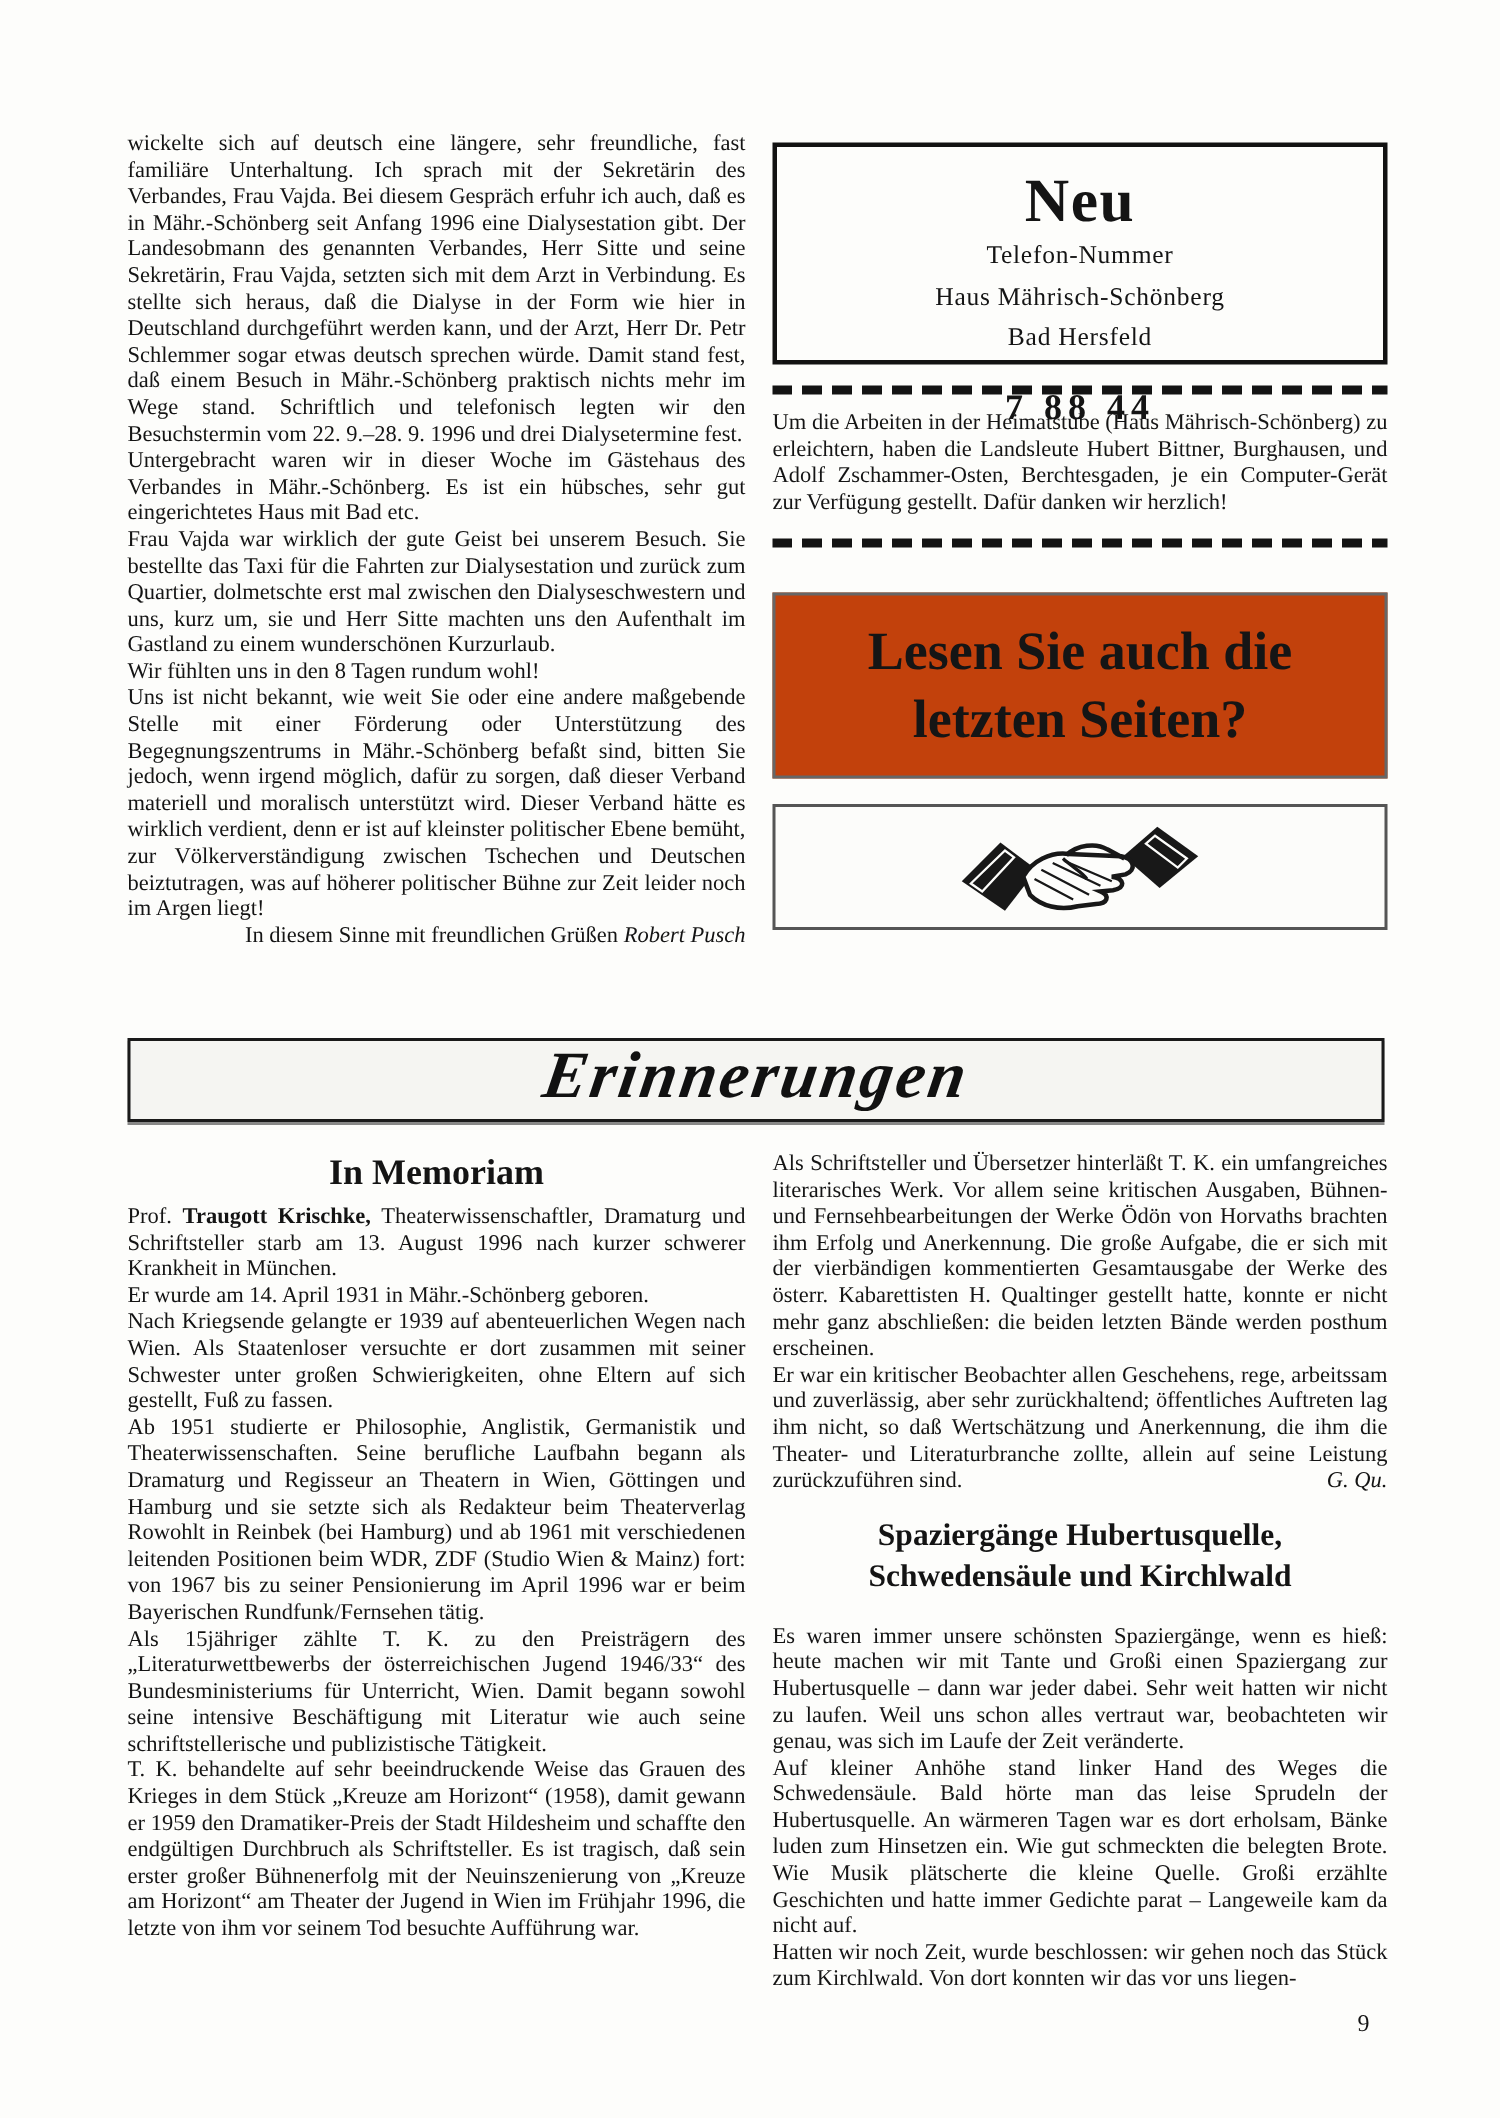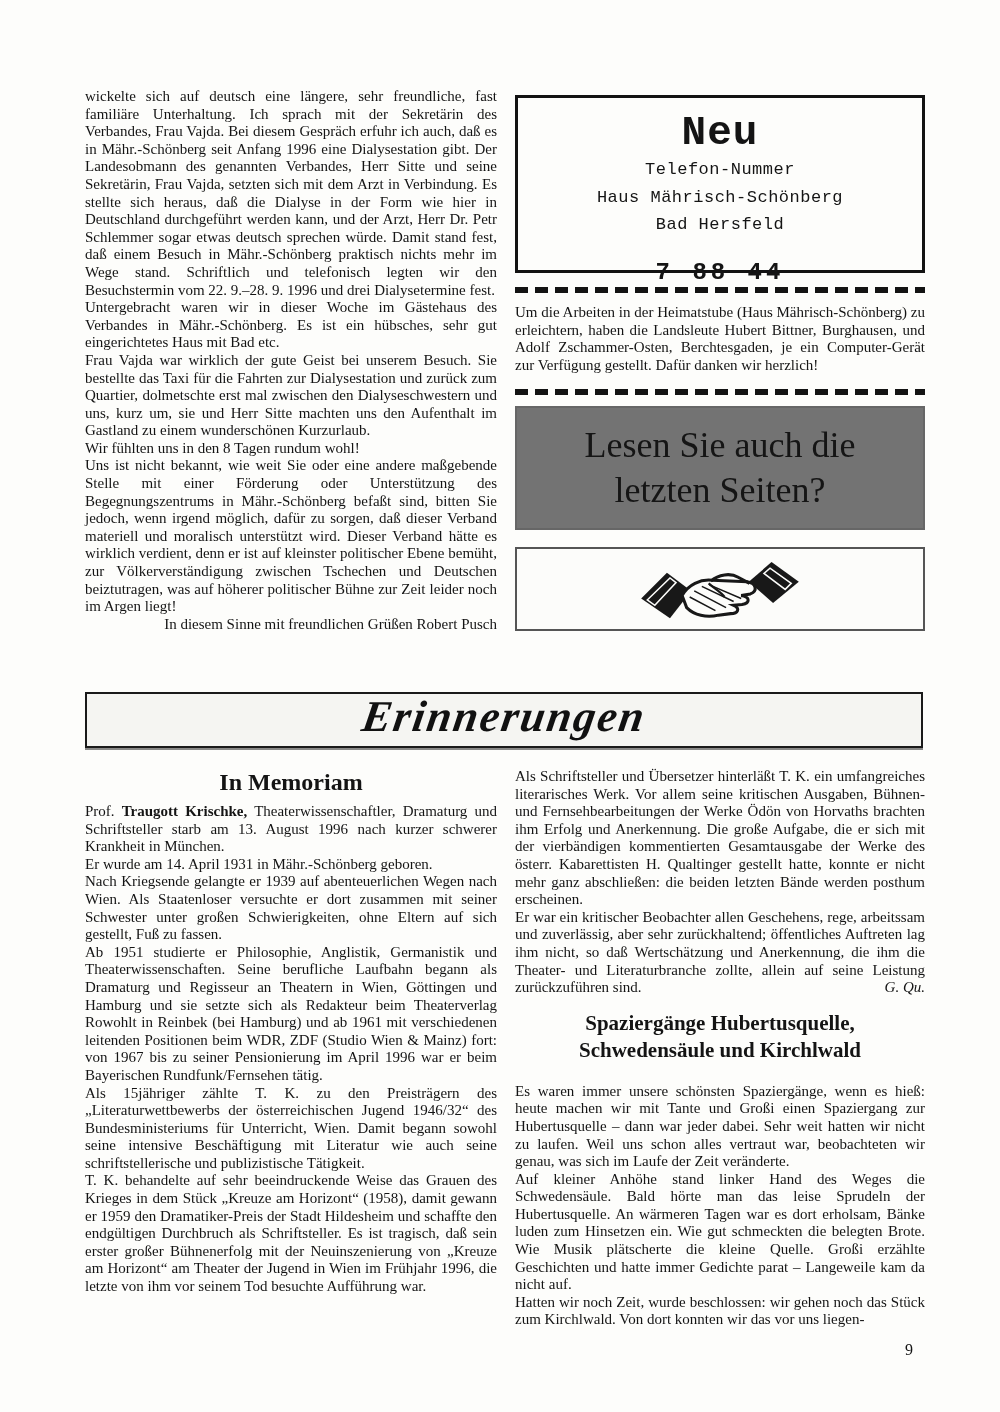--- a/index.html
+++ b/index.html
@@ -9,53 +9,53 @@
     height: 1412px;
     background: #fdfdfb;
     font-family: "Liberation Serif", "DejaVu Serif", serif;
     color: #141414;
     overflow: hidden;
   }
   .abs { position: absolute; }
   .body-text { font-size: 15px; line-height: 17.6px; text-align: justify; }
   .body-text p { margin: 0; }
   .closing { text-align: right; }
-  .closing .sig { }
+  .closing .sig { font-style: italic; }
 
   
   .col-right-top { left: 515px; top: 95px; width: 410px; }
   .neu-box {
     box-sizing: border-box;
     border: 3px solid #121212;
-    height: 178px;
+    height: 148px;
     text-align: center;
-    font-family: Liberation Mono, monospace;
+    font-family: Liberation Serif, serif;
     padding-top: 12px;
     background: #fdfdfb;
   }
   .neu-title { font-size: 41px; font-weight: 800; letter-spacing: 1px; line-height: 46px; }
   .neu-line  { font-size: 17px; font-weight: 400; line-height: 27.5px; letter-spacing: 0.5px; }
   .neu-phone { font-size: 24px; font-weight: 800; letter-spacing: 4px; margin-top: 20px; }
 
   .dash {
     height: 6px;
     background: repeating-linear-gradient(90deg, #131313 0 13px, transparent 13px 20px);
   }
   .dash-1 { margin-top: 14px; }
   .dash-2 { margin-top: 15px; }
   .note { margin-top: 11px; }
 
   .lesen-box {
     box-sizing: border-box;
-    margin-top: 11px;
+    margin-top: 30px;
     border: 2px solid #666;
-    background: #737373;
+    background: #c2410c;
     height: 124px;
     text-align: center;
-    font-weight: normal;
+    font-weight: bold;
     font-size: 36px;
     line-height: 45px;
     padding-top: 15px;
     color: #151515;
   }
   .hand-box {
     box-sizing: border-box;
     margin-top: 17px;
     border: 2px solid #555;
     background: #fcfcfa;
@@ -165,21 +165,21 @@
   <div class="abs banner">
     <span class="banner-text">Erinnerungen</span>
   </div>
 
   <section class="abs col-left-bot body-text">
     <h2 class="memoriam-heading">In Memoriam</h2>
     <p><span>Prof. </span><b>Traugott Krischke,</b><span> Theaterwissenschaftler, Dramaturg und Schriftsteller starb am 13. August 1996 nach kurzer schwerer Krankheit in München.</span></p>
     <p>Er wurde am 14. April 1931 in Mähr.-Schönberg geboren.</p>
     <p>Nach Kriegsende gelangte er 1939 auf abenteuerlichen Wegen nach Wien. Als Staatenloser versuchte er dort zusammen mit seiner Schwester unter großen Schwierigkeiten, ohne Eltern auf sich gestellt, Fuß zu fassen.</p>
     <p>Ab 1951 studierte er Philosophie, Anglistik, Germanistik und Theaterwissenschaften. Seine berufliche Laufbahn begann als Dramaturg und Regisseur an Theatern in Wien, Göttingen und Hamburg und sie setzte sich als Redakteur beim Theaterverlag Rowohlt in Reinbek (bei Hamburg) und ab 1961 mit verschiedenen leitenden Positionen beim WDR, ZDF (Studio Wien &amp; Mainz) fort: von 1967 bis zu seiner Pensionierung im April 1996 war er beim Bayerischen Rundfunk/Fernsehen tätig.</p>
-    <p>Als 15jähriger zählte T. K. zu den Preisträgern des „Literaturwettbewerbs der österreichischen Jugend 1946/32“ des Bundesministeriums für Unterricht, Wien. Damit begann sowohl seine intensive Beschäftigung mit Literatur wie auch seine schriftstellerische und publizistische Tätigkeit.</p>
+    <p>Als 15jähriger zählte T. K. zu den Preisträgern des „Literaturwettbewerbs der österreichischen Jugend 1946/33“ des Bundesministeriums für Unterricht, Wien. Damit begann sowohl seine intensive Beschäftigung mit Literatur wie auch seine schriftstellerische und publizistische Tätigkeit.</p>
     <p>T. K. behandelte auf sehr beeindruckende Weise das Grauen des Krieges in dem Stück „Kreuze am Horizont“ (1958), damit gewann er 1959 den Dramatiker-Preis der Stadt Hildesheim und schaffte den endgültigen Durchbruch als Schriftsteller. Es ist tragisch, daß sein erster großer Bühnenerfolg mit der Neuinszenierung von „Kreuze am Horizont“ am Theater der Jugend in Wien im Frühjahr 1996, die letzte von ihm vor seinem Tod besuchte Aufführung war.</p>
   </section>
 
   <section class="abs col-right-bot body-text">
     <p>Als Schriftsteller und Übersetzer hinterläßt T. K. ein umfangreiches literarisches Werk. Vor allem seine kritischen Ausgaben, Bühnen- und Fernsehbearbeitungen der Werke Ödön von Horvaths brachten ihm Erfolg und Anerkennung. Die große Aufgabe, die er sich mit der vierbändigen kommentierten Gesamtausgabe der Werke des österr. Kabarettisten H. Qualtinger gestellt hatte, konnte er nicht mehr ganz abschließen: die beiden letzten Bände werden posthum erscheinen.</p>
     <p class="with-sig"><span>Er war ein kritischer Beobachter allen Geschehens, rege, arbeitssam und zuverlässig, aber sehr zurückhaltend; öffentliches Auftreten lag ihm nicht, so daß Wertschätzung und Anerkennung, die ihm die Theater- und Literaturbranche zollte, allein auf seine Leistung zurückzuführen sind.</span><span class="gqu">G. Qu.</span></p>
     <h3 class="walk-heading"><span>Spaziergänge Hubertusquelle,</span><br><span>Schwedensäule und Kirchlwald</span></h3>
     <p>Es waren immer unsere schönsten Spaziergänge, wenn es hieß: heute machen wir mit Tante und Großi einen Spaziergang zur Hubertusquelle – dann war jeder dabei. Sehr weit hatten wir nicht zu laufen. Weil uns schon alles vertraut war, beobachteten wir genau, was sich im Laufe der Zeit veränderte.</p>
     <p>Auf kleiner Anhöhe stand linker Hand des Weges die Schwedensäule. Bald hörte man das leise Sprudeln der Hubertusquelle. An wärmeren Tagen war es dort erholsam, Bänke luden zum Hinsetzen ein. Wie gut schmeckten die belegten Brote. Wie Musik plätscherte die kleine Quelle. Großi erzählte Geschichten und hatte immer Gedichte parat – Langeweile kam da nicht auf.</p>
     <p>Hatten wir noch Zeit, wurde beschlossen: wir gehen noch das Stück zum Kirchlwald. Von dort konnten wir das vor uns liegen-</p>

